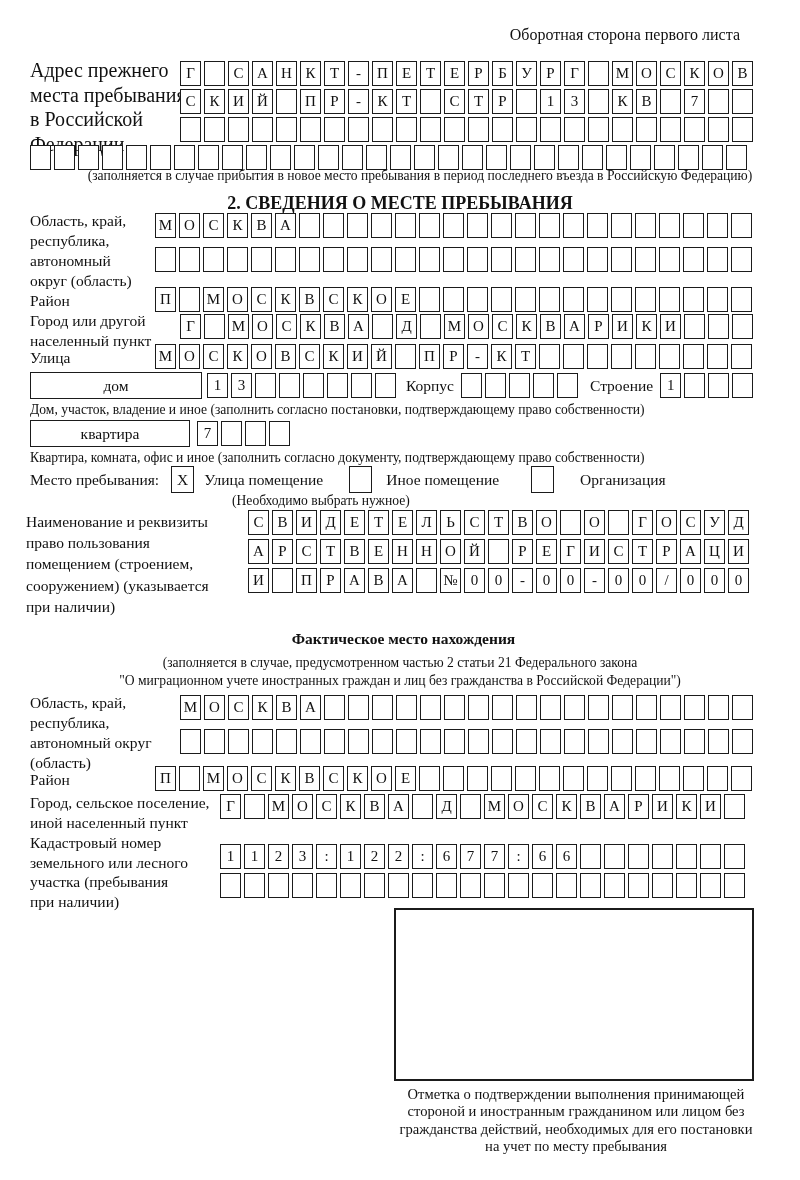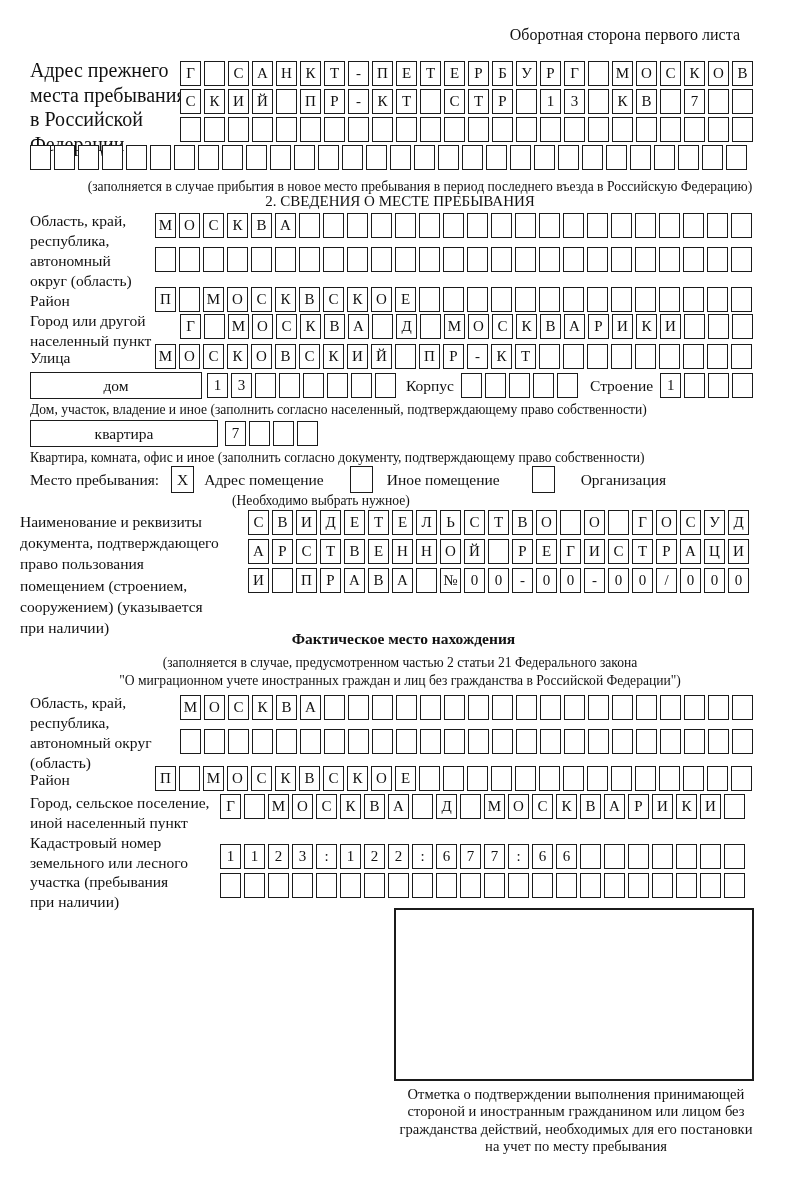--- a/index.html
+++ b/index.html
@@ -2,21 +2,21 @@
 <html><head>
 <meta charset="utf-8">
 <style>
   html,body{margin:0;padding:0;background:#ffffff;}
   .page{position:relative;width:800px;height:1180px;background:#fff;color:#111;
         font-family:"Liberation Serif","DejaVu Serif",serif;overflow:hidden;}
   .abs{position:absolute;}
   .lbl{font-size:15.5px;line-height:20px;}
   .lbl24{font-size:20px;line-height:24.5px;}
   .note{font-size:13.6px;}
-  .hdr{font-weight:normal;font-size:15px;}
+  .hdr{font-weight:bold;font-size:18px;}
   .subhdr{font-weight:bold;font-size:15.5px;}
   .center{left:0;right:0;text-align:center;}
   .cells{display:flex;gap:3px;}
   .cellrow{position:absolute;display:flex;gap:3px;}
   .cell{box-sizing:border-box;width:21px;height:25px;border:1.8px solid #1b1b1b;
         display:flex;align-items:center;justify-content:center;
         font-size:15px;background:#fff;flex:0 0 auto;}
   .fieldrow{display:flex;align-items:center;}
   .box-label{box-sizing:border-box;height:27px;border:1.8px solid #1b1b1b;
         display:flex;align-items:center;justify-content:center;font-size:15.5px;flex:0 0 auto;}
@@ -140,21 +140,21 @@
       <span class="cell"></span>
       <span class="cell"></span>
       <span class="cell"></span>
       <span class="cell"></span>
       <span class="cell"></span>
       <span class="cell"></span>
       <span class="cell"></span>
       <span class="cell"></span>
       <span class="cell"></span>
     </div>
-  <div class="abs note center" style="top:179px;padding-left:40px;">(заполняется в случае прибытия в новое место пребывания в период последнего въезда в Российскую Федерацию)</div>
+  <div class="abs note center" style="top:168px;padding-left:40px;">(заполняется в случае прибытия в новое место пребывания в период последнего въезда в Российскую Федерацию)</div>
 
   <div class="abs hdr center" style="top:193px;">2. СВЕДЕНИЯ О МЕСТЕ ПРЕБЫВАНИЯ</div>
 
   <div class="abs lbl" style="left:30px;top:211px;">
     <div>Область, край,</div>
     <div>республика,</div>
     <div>автономный</div>
     <div>округ (область)</div>
   </div>
   <div class="cellrow" style="left:155px;top:213px;">
@@ -322,47 +322,46 @@
         <span class="cell"></span>
       </div>
     <div class="lbl" style="margin-left:12px;margin-right:7px;">Строение</div>
     <div class="cells">
         <span class="cell">1</span>
         <span class="cell"></span>
         <span class="cell"></span>
         <span class="cell"></span>
       </div>
   </div>
-  <div class="abs note" style="left:30px;top:402px;">Дом, участок, владение и иное (заполнить согласно населенный, подтверждающему право собственности)</div>
+  <div class="abs note" style="left:30px;top:402px;">Дом, участок, владение и иное (заполнить согласно постановки, подтверждающему право собственности)</div>
 
   <div class="abs fieldrow" style="left:30px;top:420px;">
-    <div class="box-label" style="width:188px;">квартира</div>
+    <div class="box-label" style="width:160px;">квартира</div>
     <div class="cells" style="margin-left:7px;">
         <span class="cell">7</span>
         <span class="cell"></span>
         <span class="cell"></span>
         <span class="cell"></span>
       </div>
   </div>
   <div class="abs note" style="left:30px;top:450px;">Квартира, комната, офис и иное (заполнить согласно документу, подтверждающему право собственности)</div>
 
   <div class="abs fieldrow" style="left:30px;top:466px;">
     <div class="lbl">Место пребывания:</div>
     <div class="chk" style="margin-left:12px;">X</div>
-    <div class="lbl" style="margin-left:10px;">Адрес помещение</div>
+    <div class="lbl" style="margin-left:10px;">Улица помещение</div>
     <div class="chk" style="margin-left:26px;"></div>
     <div class="lbl" style="margin-left:14px;">Иное помещение</div>
     <div class="chk" style="margin-left:32px;"></div>
     <div class="lbl" style="margin-left:26px;">Организация</div>
   </div>
   <div class="abs note" style="left:232px;top:493px;">(Необходимо выбрать нужное)</div>
 
-  <div class="abs lbl" style="left:20px;top:511px;line-height:21.2px;">
+  <div class="abs lbl" style="left:26px;top:511px;line-height:21.2px;">
     <div>Наименование и реквизиты</div>
-    <div>документа, подтверждающего</div>
     <div>право пользования</div>
     <div>помещением (строением,</div>
     <div>сооружением) (указывается</div>
     <div>при наличии)</div>
   </div>
   <div class="cellrow" style="left:248px;top:510px;">
       <span class="cell">С</span>
       <span class="cell">В</span>
       <span class="cell">И</span>
       <span class="cell">Д</span>

